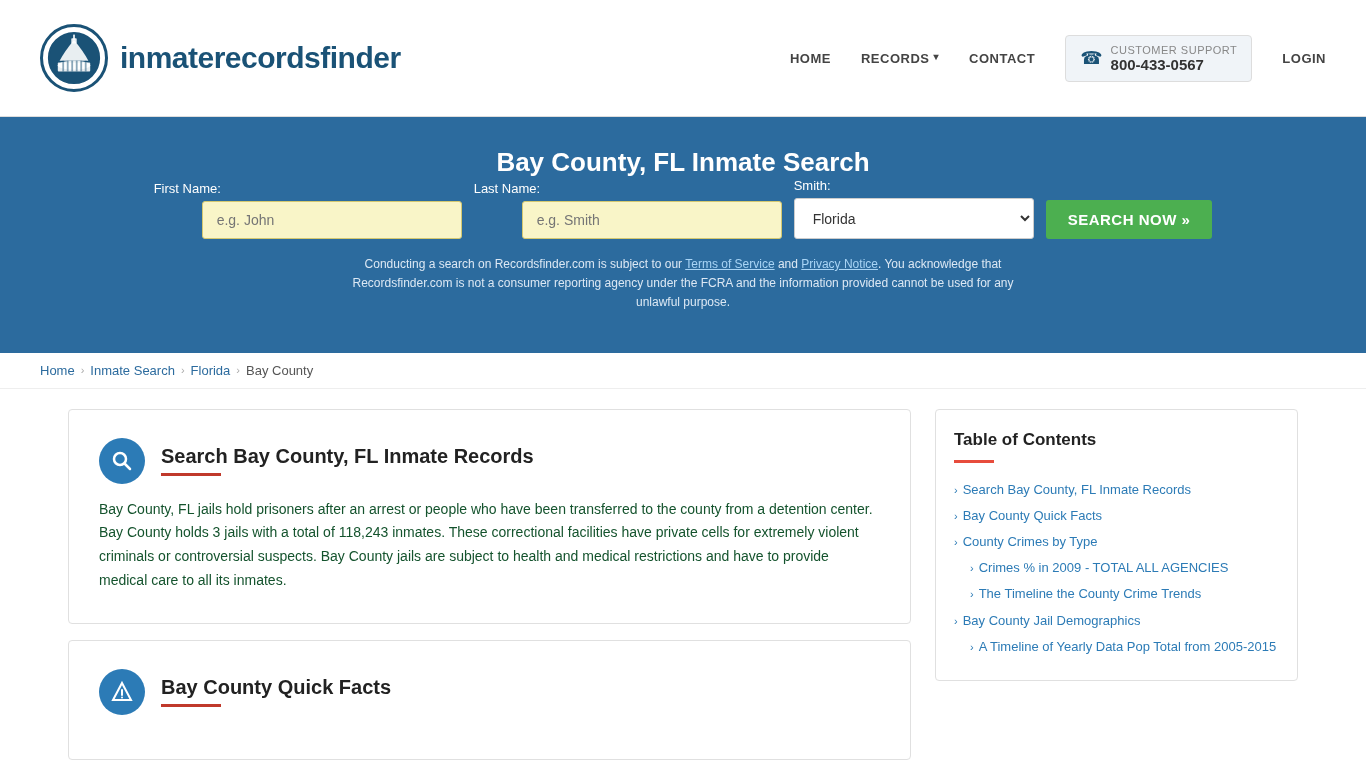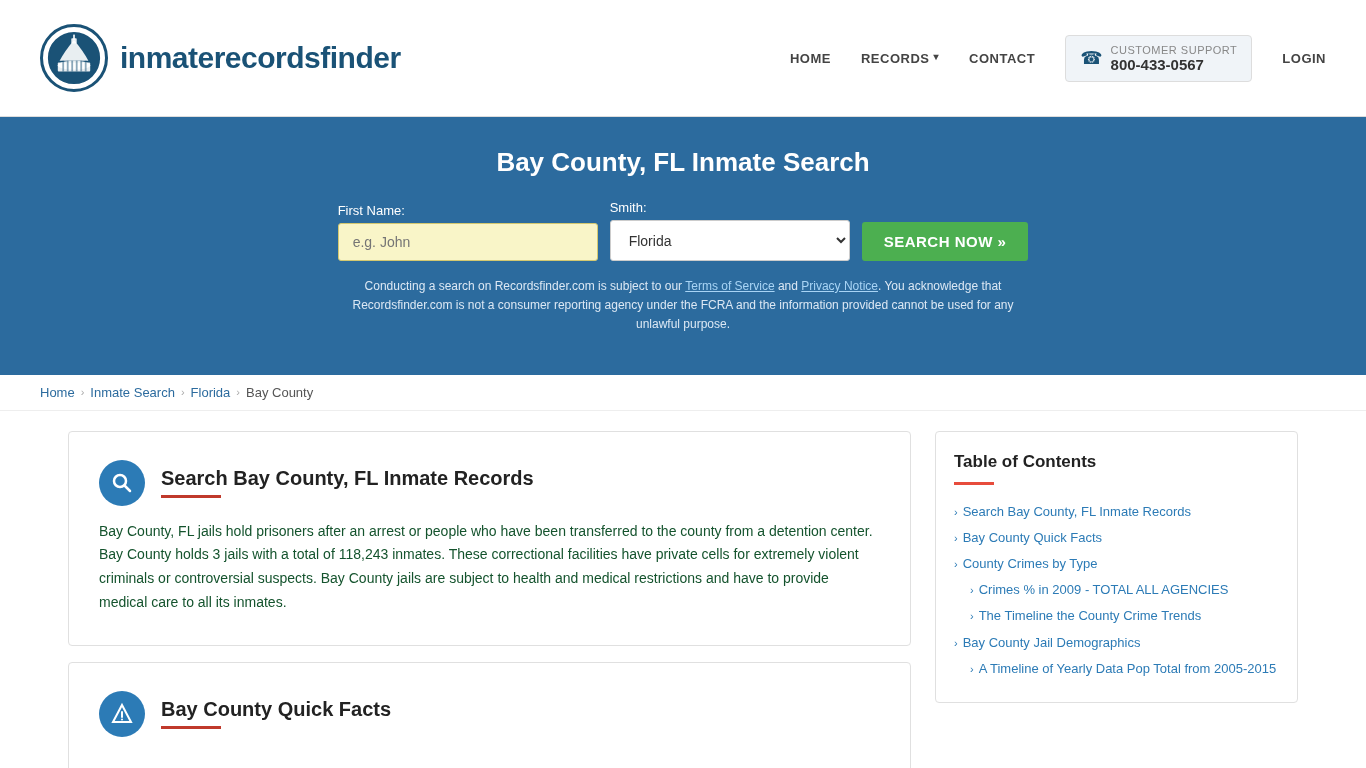--- a/index.html
+++ b/index.html
@@ -101,21 +101,20 @@
     
     .hero-banner {
       background: #2c6b9e;
       padding: 30px 40px 40px;
       text-align: center;
     }
     .hero-title {
       font-size: 26px;
       font-weight: 700;
       color: #fff;
-      margin-bottom: 22px;
     }
     .search-form {
       display: flex;
       align-items: flex-end;
       justify-content: center;
       gap: 12px;
       margin-bottom: 16px;
     }
     .form-group {
       display: flex;
@@ -129,20 +128,21 @@
       font-weight: 400;
     }
     .form-input {
       background: #f9f5c8;
       border: 1px solid #d4c870;
       border-radius: 3px;
       padding: 10px 14px;
       font-size: 14px;
       color: #999;
       width: 260px;
+      margin-left: 48px;
     }
     .form-select {
       background: #fff;
       border: 1px solid #ccc;
       border-radius: 3px;
       padding: 10px 14px;
       font-size: 14px;
       color: #333;
       width: 240px;
       height: 41px;
@@ -351,20 +351,24 @@
     <div class="nav-item login-btn">LOGIN</div>
   </nav>
 </header>
 
 <section class="hero-banner">
   <h1 class="hero-title">Bay County, FL Inmate Search</h1>
   <div class="search-form">
     <div class="form-group">
       <label class="form-label">First Name:</label>
       <input class="form-input" type="text" placeholder="e.g. John" style="">
+    </div>
+    <div class="form-group">
+      <label class="form-label">Last Name:</label>
+      <input class="form-input" type="text" placeholder="e.g. Smith" style="">
     </div>
     <div class="form-group">
       <label class="form-label">Smith:</label>
       <select class="form-select">
         <option>Florida</option>
       </select>
     </div>
     <button class="search-btn">SEARCH NOW »</button>
   </div>
   <p class="disclaimer">

